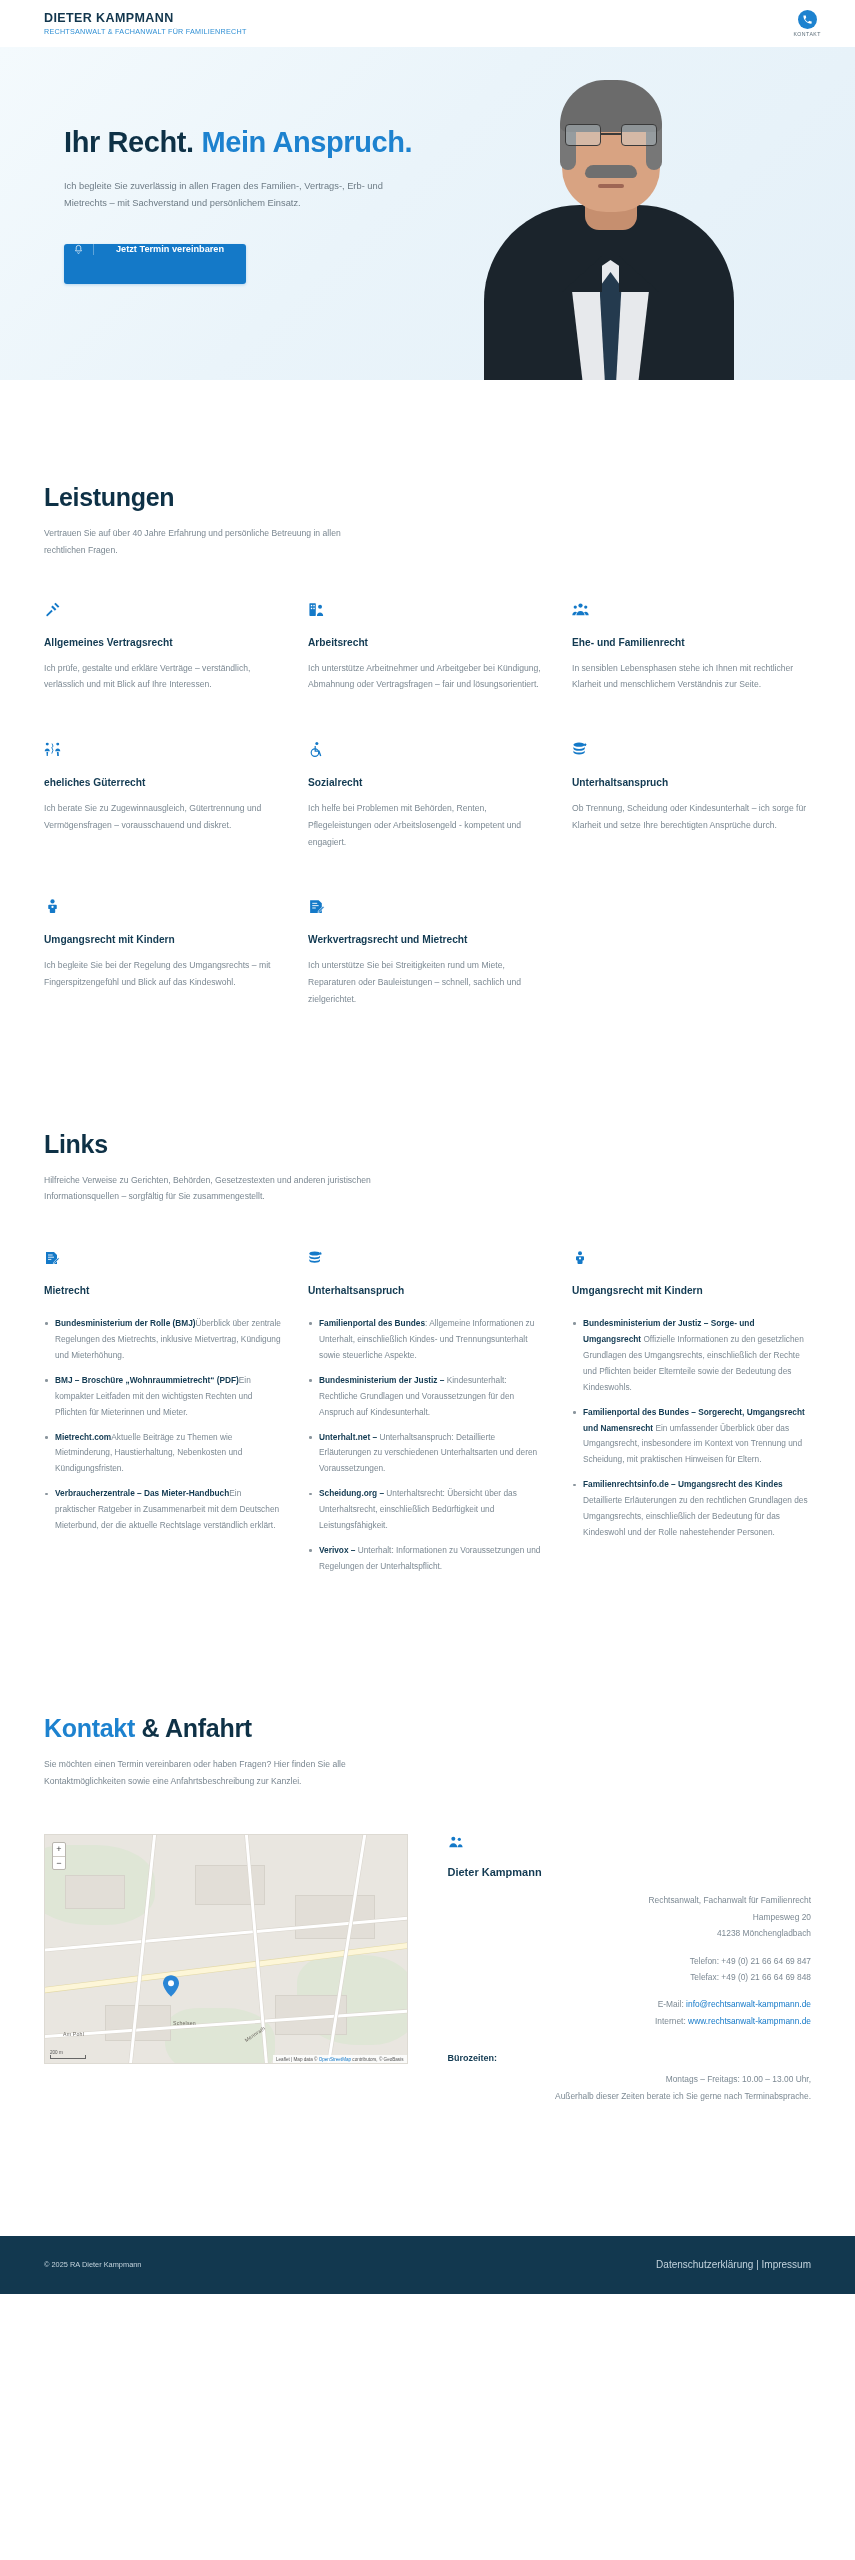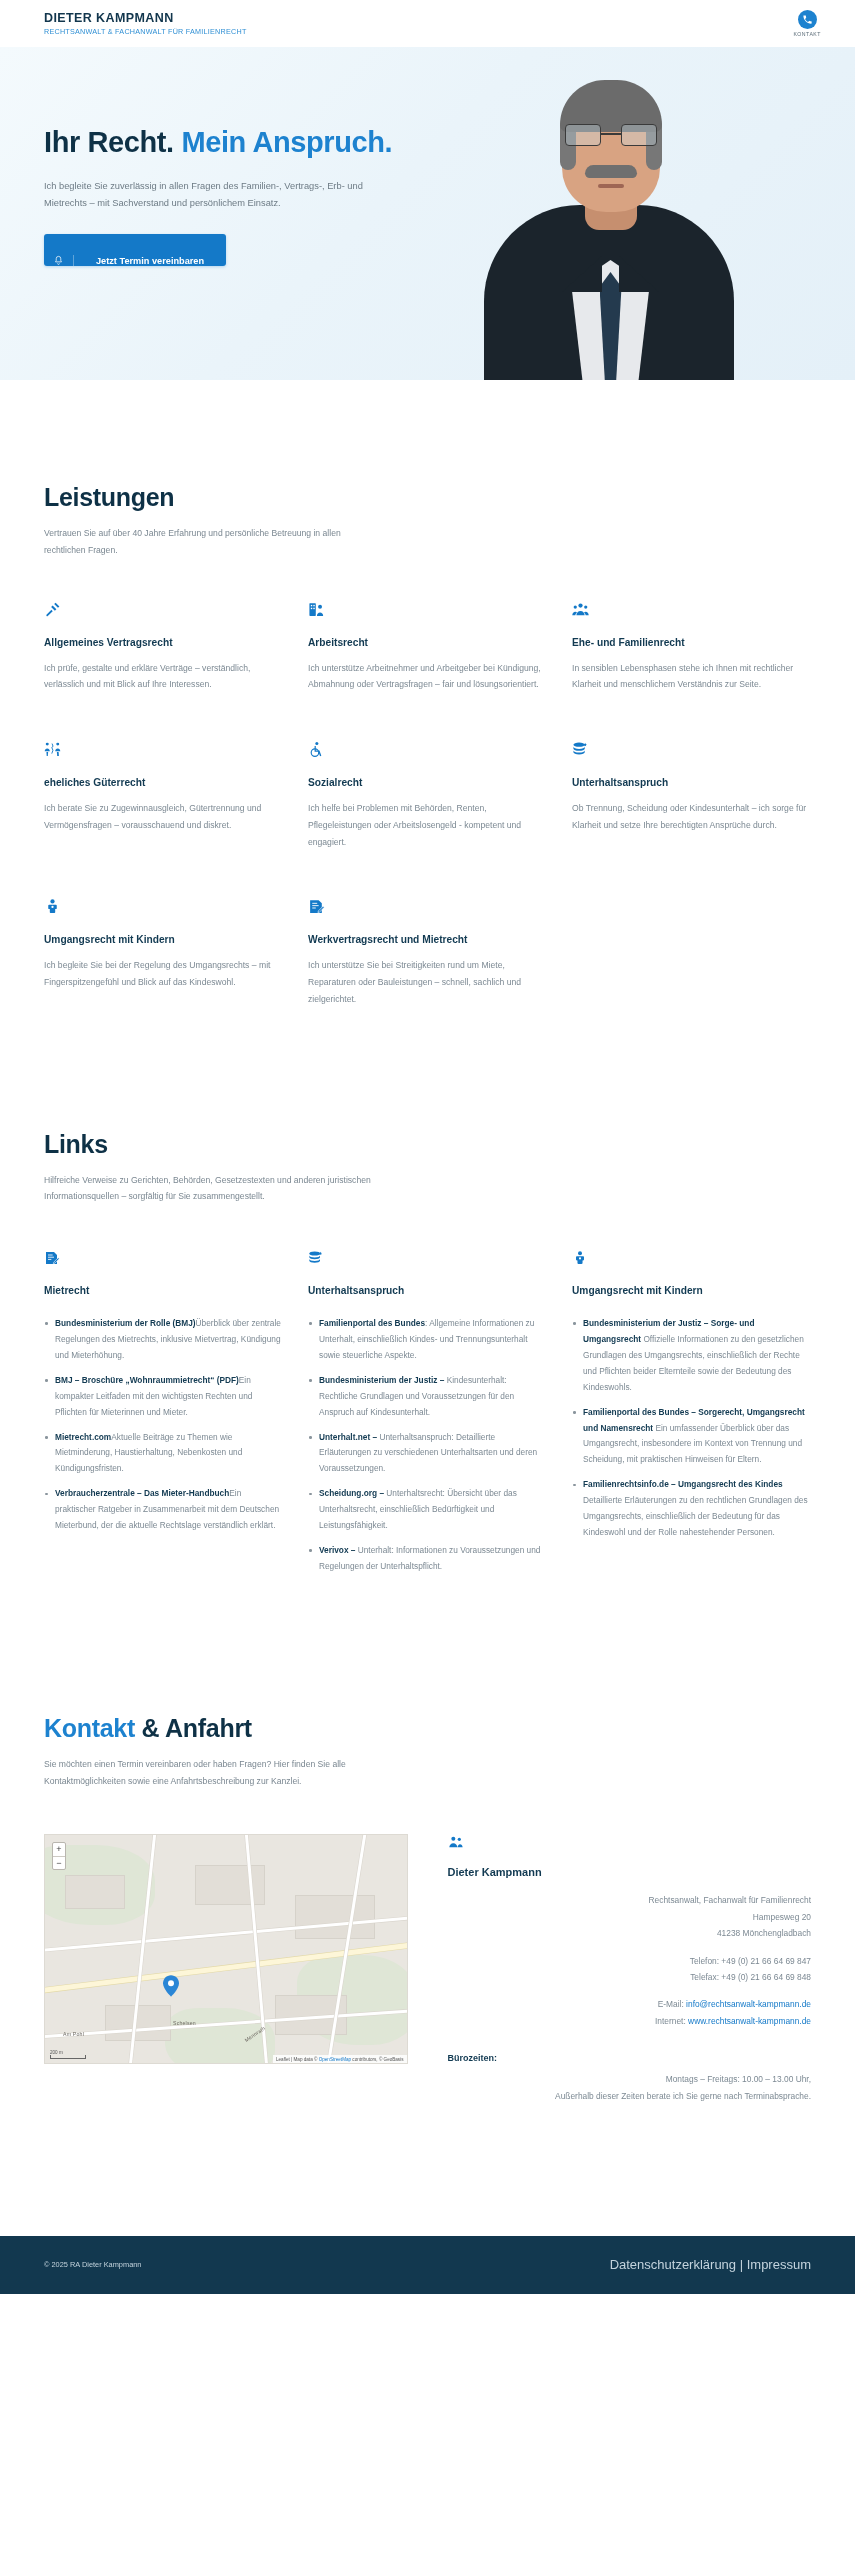--- a/index.html
+++ b/index.html
@@ -58,49 +58,49 @@
 
   
   .hero {
     position: relative;
     height: 333px;
     background: linear-gradient(135deg, #f4fafd 0%, #eaf4fa 45%, #e4f0f8 100%);
     overflow: hidden;
   }
   .hero-inner {
     position: relative;
-    padding: 78px 0 0 44px;
+    padding: 78px 0 0 64px;
     width: 470px;
     z-index: 3;
   }
   .hero-title {
     font-size: 29px;
     font-weight: 700;
     line-height: 1.24;
     letter-spacing: -0.4px;
     color: #0e3146;
   }
   .hero-title .accent { color: #1d82cf; }
   .hero-sub {
     margin-top: 17px;
     font-size: 9.3px;
     line-height: 1.85;
     color: #6d7b85;
     max-width: 355px;
   }
   .hero-btn {
-    margin-top: 22px;
+    margin-top: 32px;
     display: inline-flex;
-    align-items: flex-end;
+    align-items: flex-start;
     background: #1479c8;
     border-radius: 3px;
     overflow: hidden;
     cursor: pointer;
     border: none;
-    height: 32px;
+    height: 40px;
     box-shadow: 0 1px 3px rgba(20,121,200,0.25);
   }
   .hero-btn-icon {
     width: 30px;
     display: flex; align-items: center; justify-content: center;
     border-right: 1px solid rgba(255,255,255,0.32);
   }
   .hero-btn-icon svg { width: 11px; height: 11px; fill: none; stroke: #fff; stroke-width: 1.6; }
   .hero-btn-label {
     display: flex; align-items: center;
@@ -334,21 +334,21 @@
 
   
   .footer {
     margin-top: 132px;
     height: 58px;
     background: #12384f;
     display: flex; align-items: center; justify-content: space-between;
     padding: 0 44px;
   }
   .footer-left { font-size: 7.4px; color: #c3d3dd; }
-  .footer-right { font-size: 13px; color: #c3d3dd; }
+  .footer-right { font-size: 10px; color: #c3d3dd; }
   .footer-right a { color: #c3d3dd; text-decoration: none; }
 </style>
 </head>
 <body>
 
 <header class="site-header">
   <div class="brand-block">
     <div class="brand-name">DIETER KAMPMANN</div>
     <div class="brand-sub">RECHTSANWALT &amp; FACHANWALT FÜR FAMILIENRECHT</div>
   </div>

